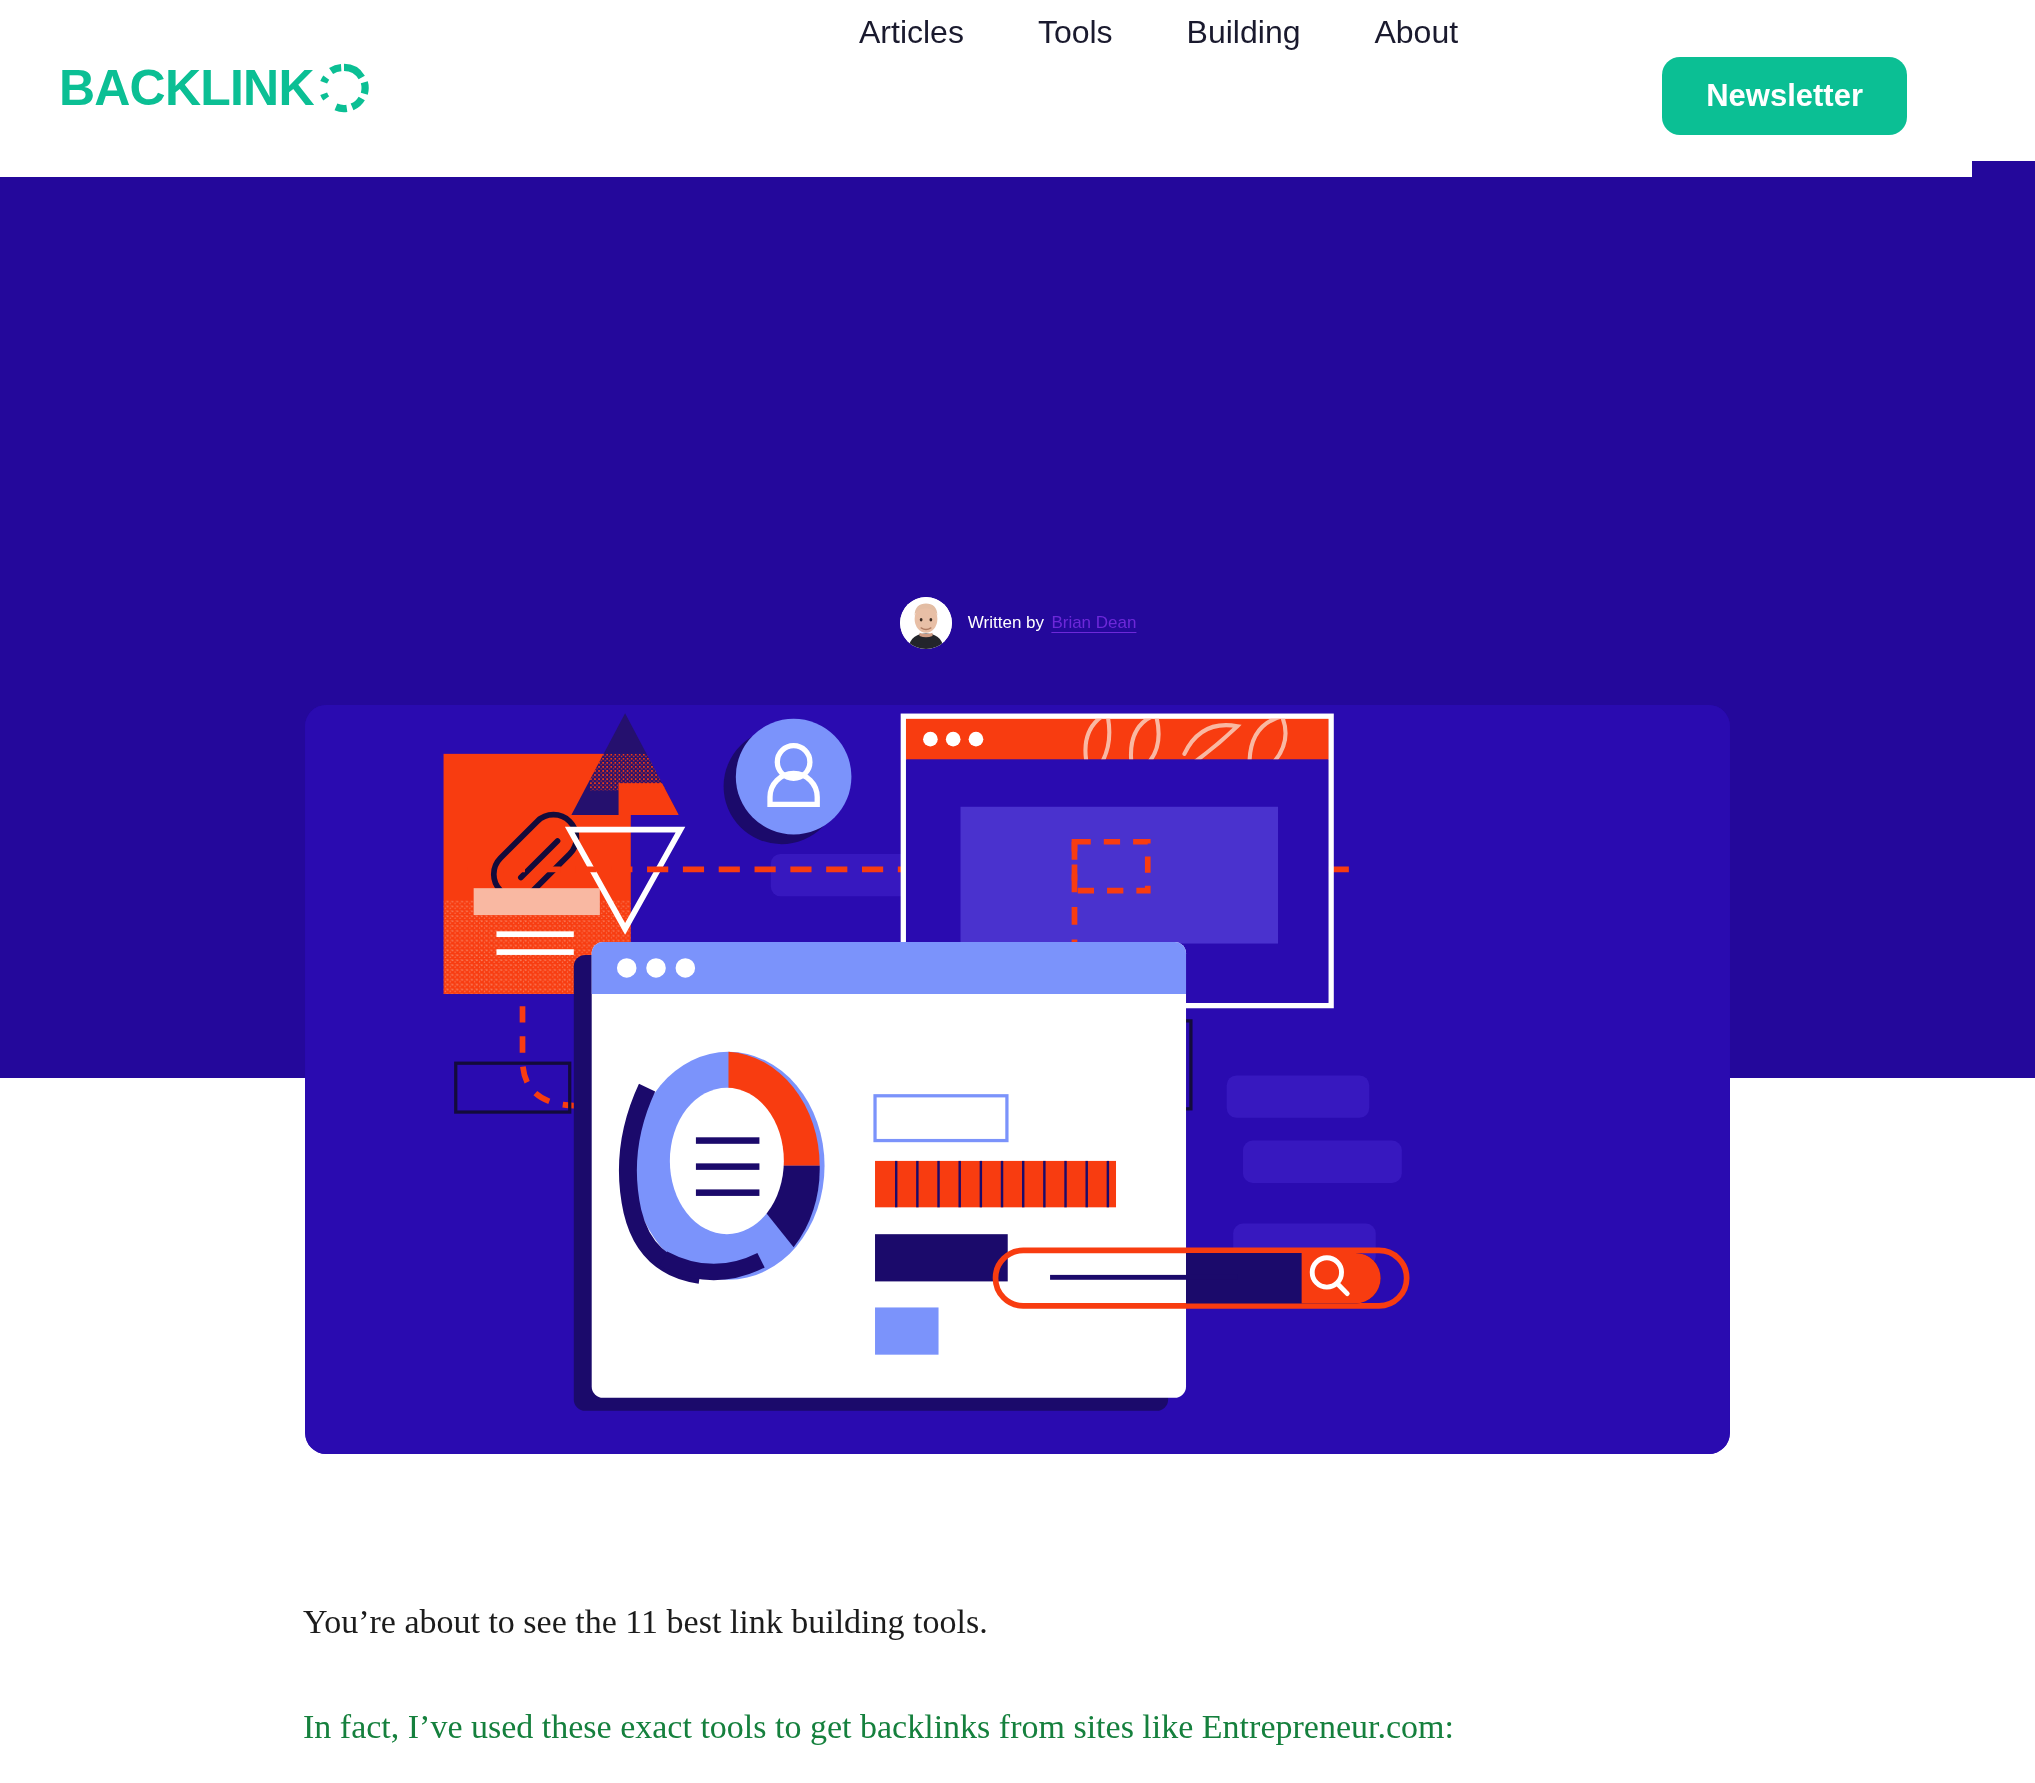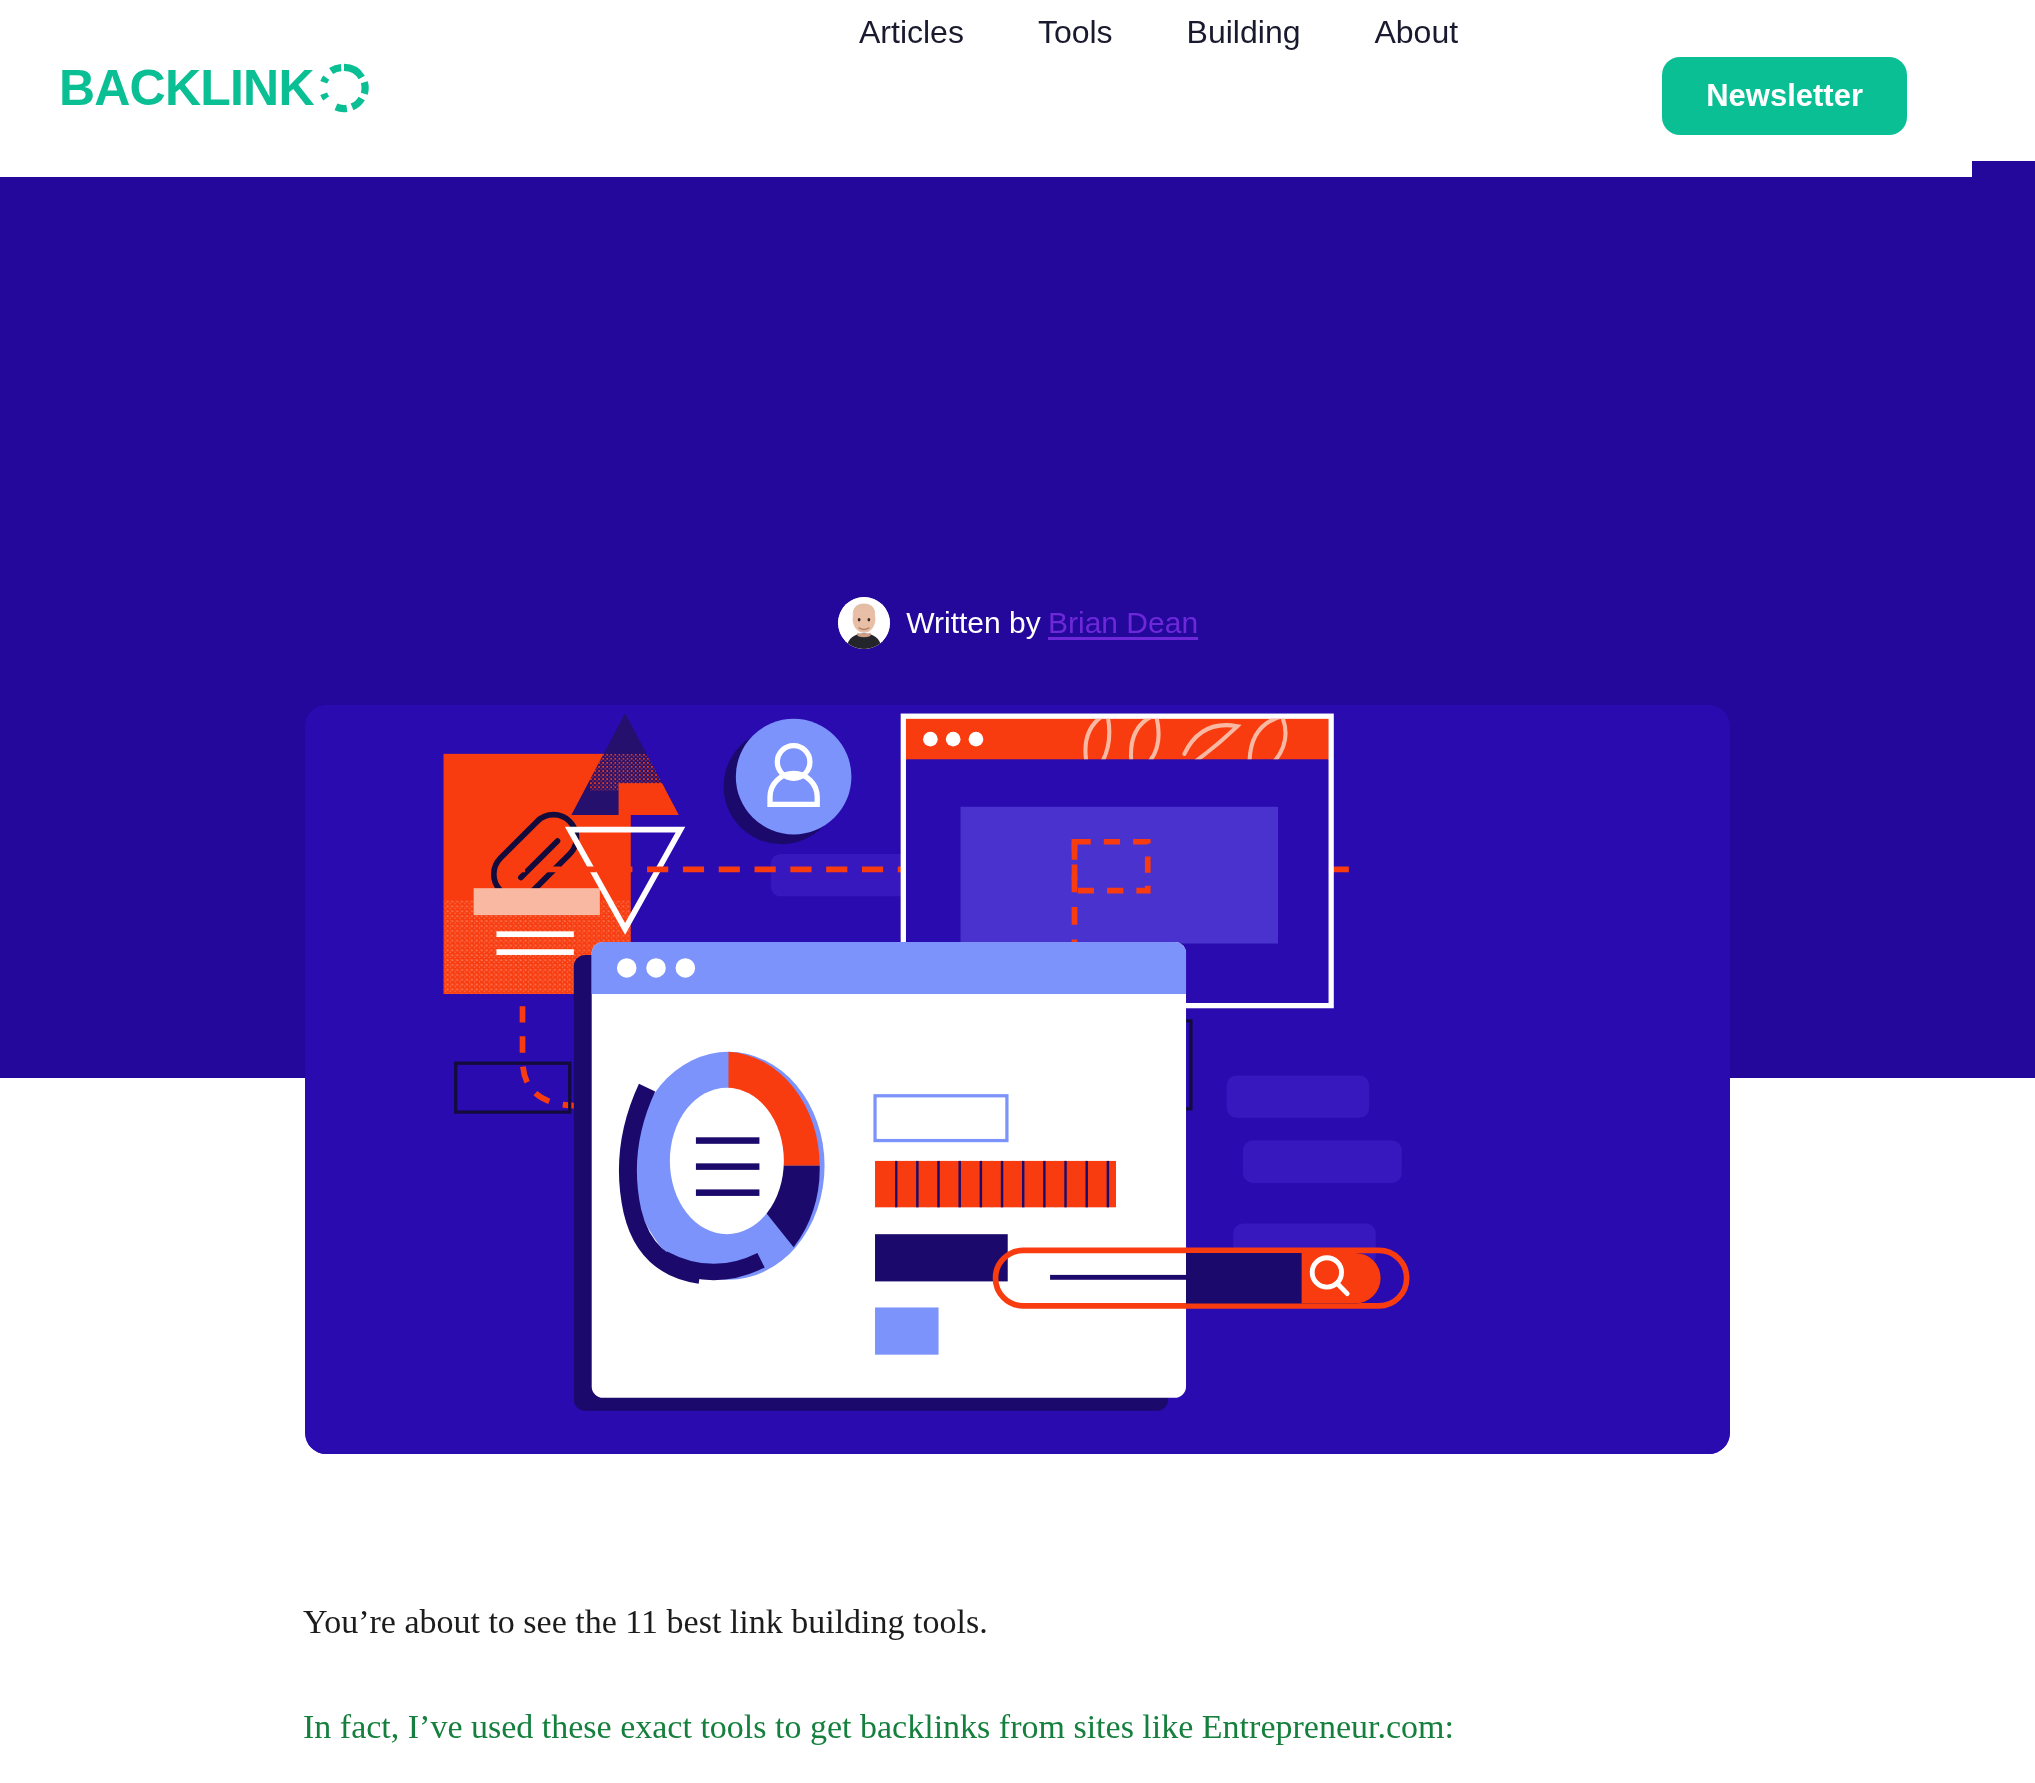--- a/index.html
+++ b/index.html
@@ -57,21 +57,21 @@
     line-height:1.08;
   }
   .hero-meta {
     position:absolute; top:461px; left:0; width:2036px;
     text-align:center; color:#ffffff;
     font-size:27px; font-weight:400;
   }
   .byline {
     position:absolute; top:597px; left:0; width:2036px;
     display:flex; justify-content:center; align-items:center; gap:16.3px;
-    color:#ffffff; font-size:30px;
+    color:#ffffff; font-size:17px;
   }
   .avatar {
     width:52px; height:52px; border-radius:50%;
     overflow:hidden; background:#ffffff; flex:none;
     display:block;
   }
   .byline-text { display:flex; gap:7.3px; align-items:baseline; }
   .author-link {
     color:#6d28d9; text-decoration:underline; text-underline-offset:4.1px;
     cursor:pointer;

